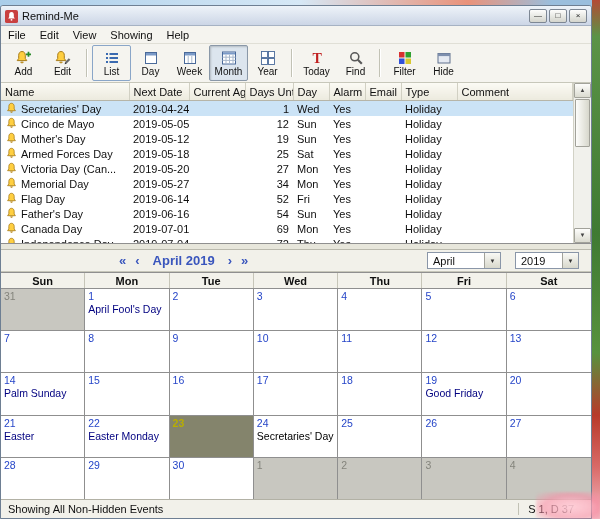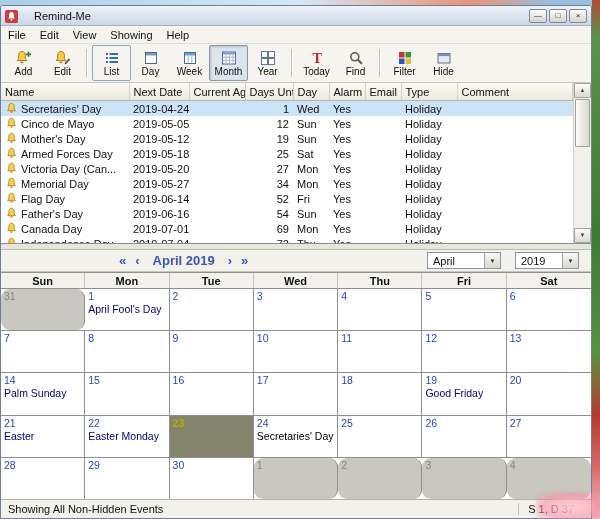--- a/index.html
+++ b/index.html
@@ -7,21 +7,21 @@
   
   .desk-top{position:absolute;top:0;left:0;right:0;height:6px;
     background:linear-gradient(to right,#a9cde9 0%,#d6e8f6 50%,#e9927a 78%,#9abedd 92%);}
   .desk-right{position:absolute;top:0;right:0;width:8px;height:100%;
     background:linear-gradient(#b34a34 0%,#5b9347 7%,#3f7a33 45%,#57923e 68%,#b83a2a 80%,#d96a68 90%,#f2bcc4 100%);}
   
   .window{position:absolute;left:0;top:5px;width:592px;height:514px;box-sizing:border-box;
     background:#f2f1ea;border:1px solid #6e7f93;border-radius:3px 3px 0 0;
     display:flex;flex-direction:column;z-index:2;}
   
-  .titlebar{height:19px;flex:0 0 19px;display:flex;align-items:center;gap:16px;padding:0 4px;
+  .titlebar{height:19px;flex:0 0 19px;display:flex;align-items:center;gap:4px;padding:0 4px;
     background:linear-gradient(#eef3f9,#ccd6e6);border-bottom:1px solid #a6b2c3;border-radius:2px 2px 0 0;}
   .app-icon{width:13px;height:13px;display:inline-block;}
   .title-text{font-size:11px;color:#101010;}
   .win-controls{margin-left:auto;display:flex;gap:2px;}
   .winbtn{width:18px;height:14px;box-sizing:border-box;border:1px solid #7d8794;border-radius:2px;
     background:linear-gradient(#fdfdfc,#d4d5cd);font-size:8px;line-height:12px;text-align:center;color:#222;cursor:default;}
   
   .menubar{height:17px;flex:0 0 17px;display:flex;align-items:center;background:#f5f4ef;
     border-bottom:1px solid #e0dfd6;font-size:11px;color:#101010;}
   .menu-item{padding:1px 7px;}
@@ -75,21 +75,21 @@
   .day-header{height:15px;flex:0 0 15px;display:grid;grid-template-columns:repeat(7,1fr);
     background:#f3f2eb;border-top:1px solid #8f8f8f;border-bottom:1px solid #8f8f8f;
     font-size:11px;font-weight:bold;color:#101010;}
   .dh{display:flex;align-items:center;justify-content:center;border-right:1px solid #c6c5b8;}
   .dh:last-child{border-right:none;}
   .cal-body{flex:1;display:flex;flex-direction:column;background:#fff;}
   .cal-week{flex:1;display:grid;grid-template-columns:repeat(7,1fr);border-bottom:1px solid #8f8f8f;}
   .cal-week:last-child{border-bottom:none;}
   .cal-cell{border-right:1px solid #8f8f8f;padding:1px 3px;overflow:hidden;}
   .cal-cell:last-child{border-right:none;}
-  .cal-cell.out{background:var(--out-bg,#c8c7c0);border-radius:9px;}
+  .cal-cell.out{background:var(--out-bg,#c8c7c0);}
   .cal-cell.selected{background:var(--sel-bg,#84846c);}
   .cell-day{font-size:10.5px;color:var(--day-num,#2545c8);}
   .out .cell-day{color:#84847c;}
   .selected .cell-day{color:var(--sel-num,#b0a800);font-weight:bold;}
   .cell-event{font-size:10.5px;color:var(--event-col,#000080);line-height:1.15;margin-top:1px;}
   
   .statusbar{height:18px;flex:0 0 18px;display:flex;align-items:center;background:#f2f1ea;
     border-top:1px solid #b2b1a5;font-size:11px;color:#101010;padding:0 7px;text-align:center;}
   .status-right{margin-left:auto;border-left:1px solid #c2c2b5;padding:0 10px 0 9px;}
   

